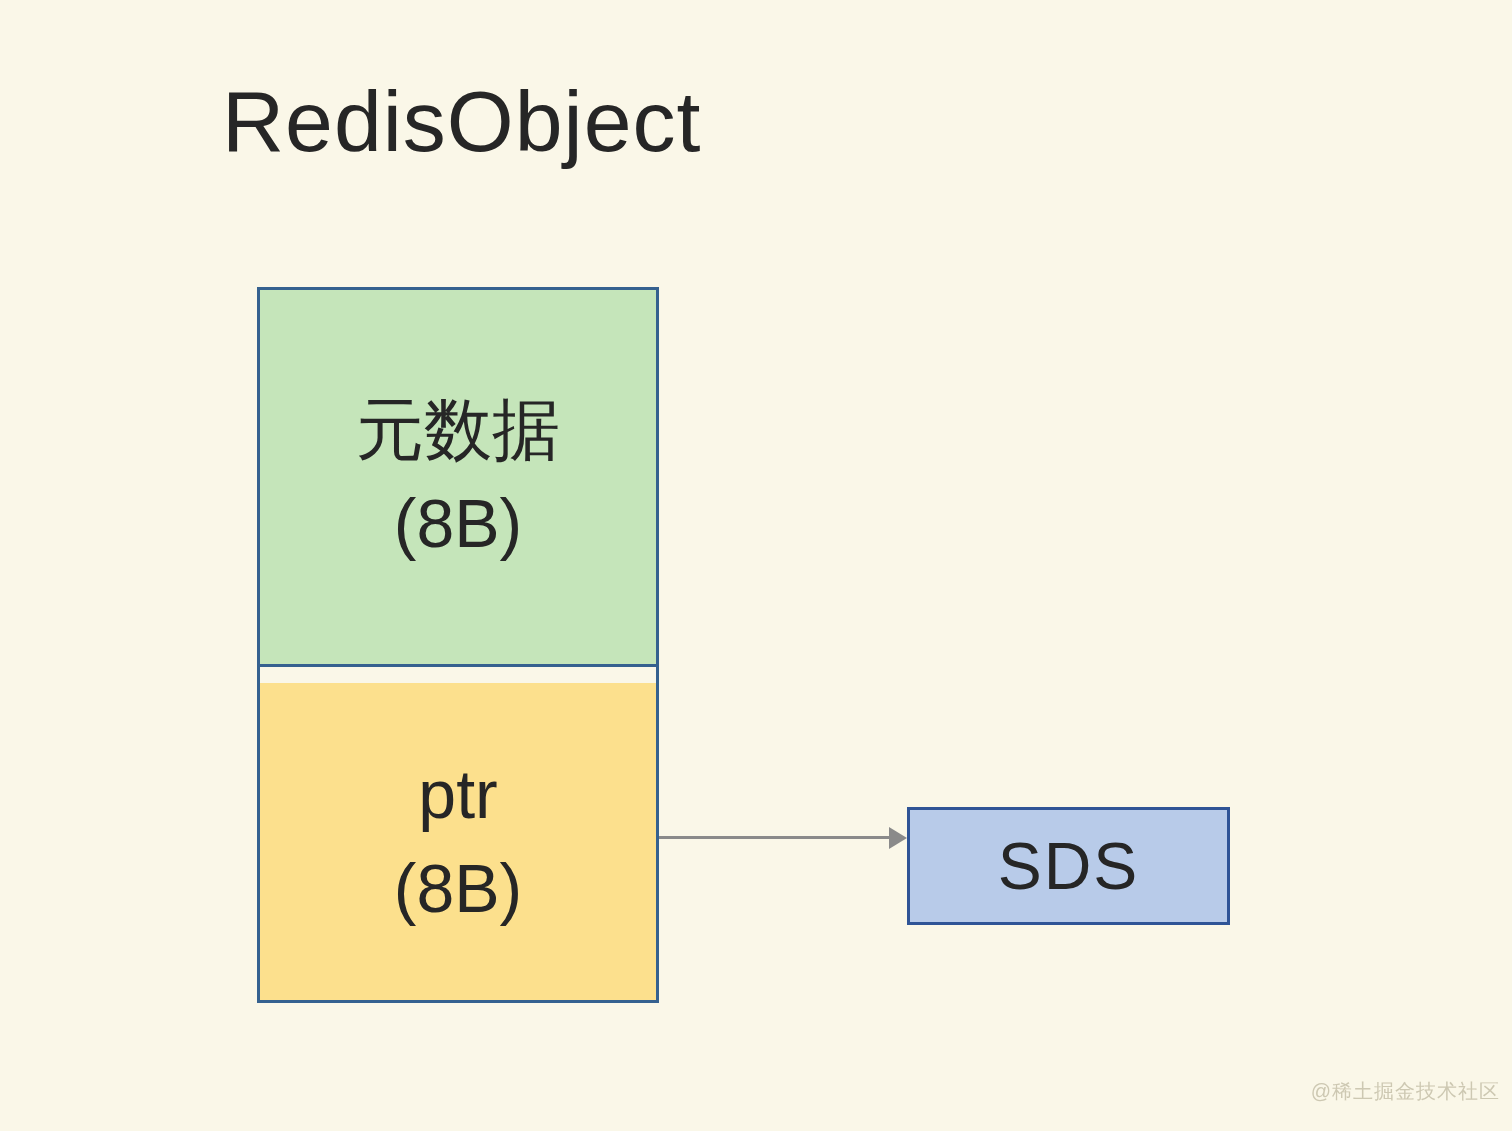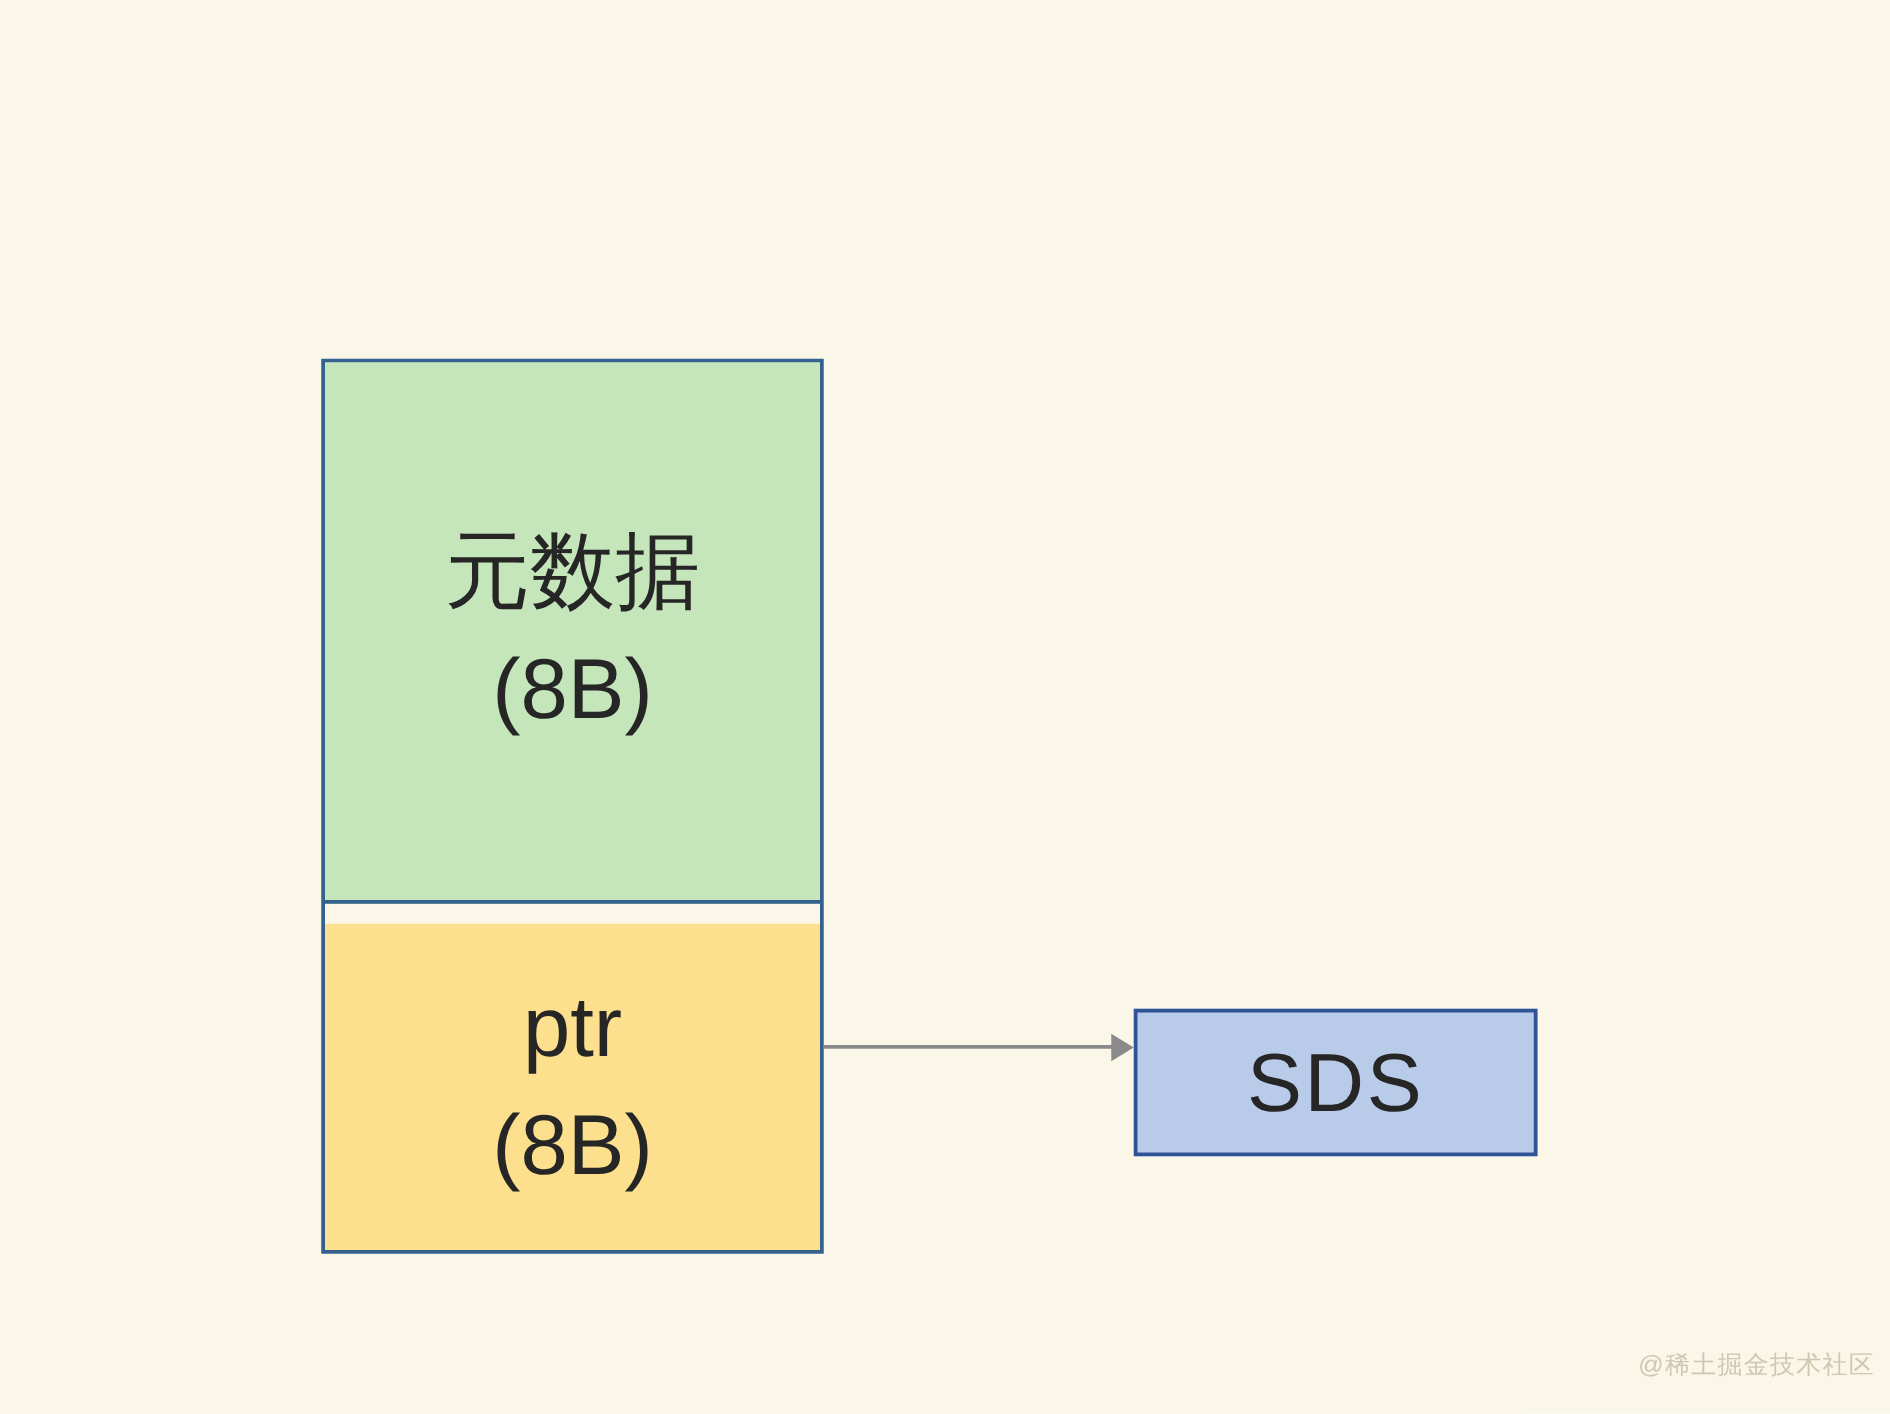--- a/index.html
+++ b/index.html
@@ -39,21 +39,21 @@
     display: flex;
     flex-direction: column;
     align-items: center;
     justify-content: center;
     text-align: center;
     font-size: 68px;
     line-height: 1.38;
     color: var(--text, #262626);
   }
   .cell-metadata {
-    height: 433px;
+    height: 377px;
     background: var(--metadata_fill, #c5e5ba);
     box-sizing: border-box;
     border-bottom: 3px solid var(--box_border, #35618f);
   }
   .cell-ptr {
     flex: 1;
     background: var(--ptr_fill, #fce08d);
     margin-top: 16px;
   }
   .arrow {
@@ -97,20 +97,21 @@
     font-size: 20px;
     color: var(--watermark, #cdc8b2);
     letter-spacing: 1px;
   }
 </style>
 </head>
 <body>
 
 <div class="canvas">
 
+  <div class="title">RedisObject</div>
 
   <div class="redis-box">
     <div class="cell cell-metadata">
       <span>元数据</span>
       <span>(8B)</span>
     </div>
     <div class="cell cell-ptr">
       <span>ptr</span>
       <span>(8B)</span>
     </div>

